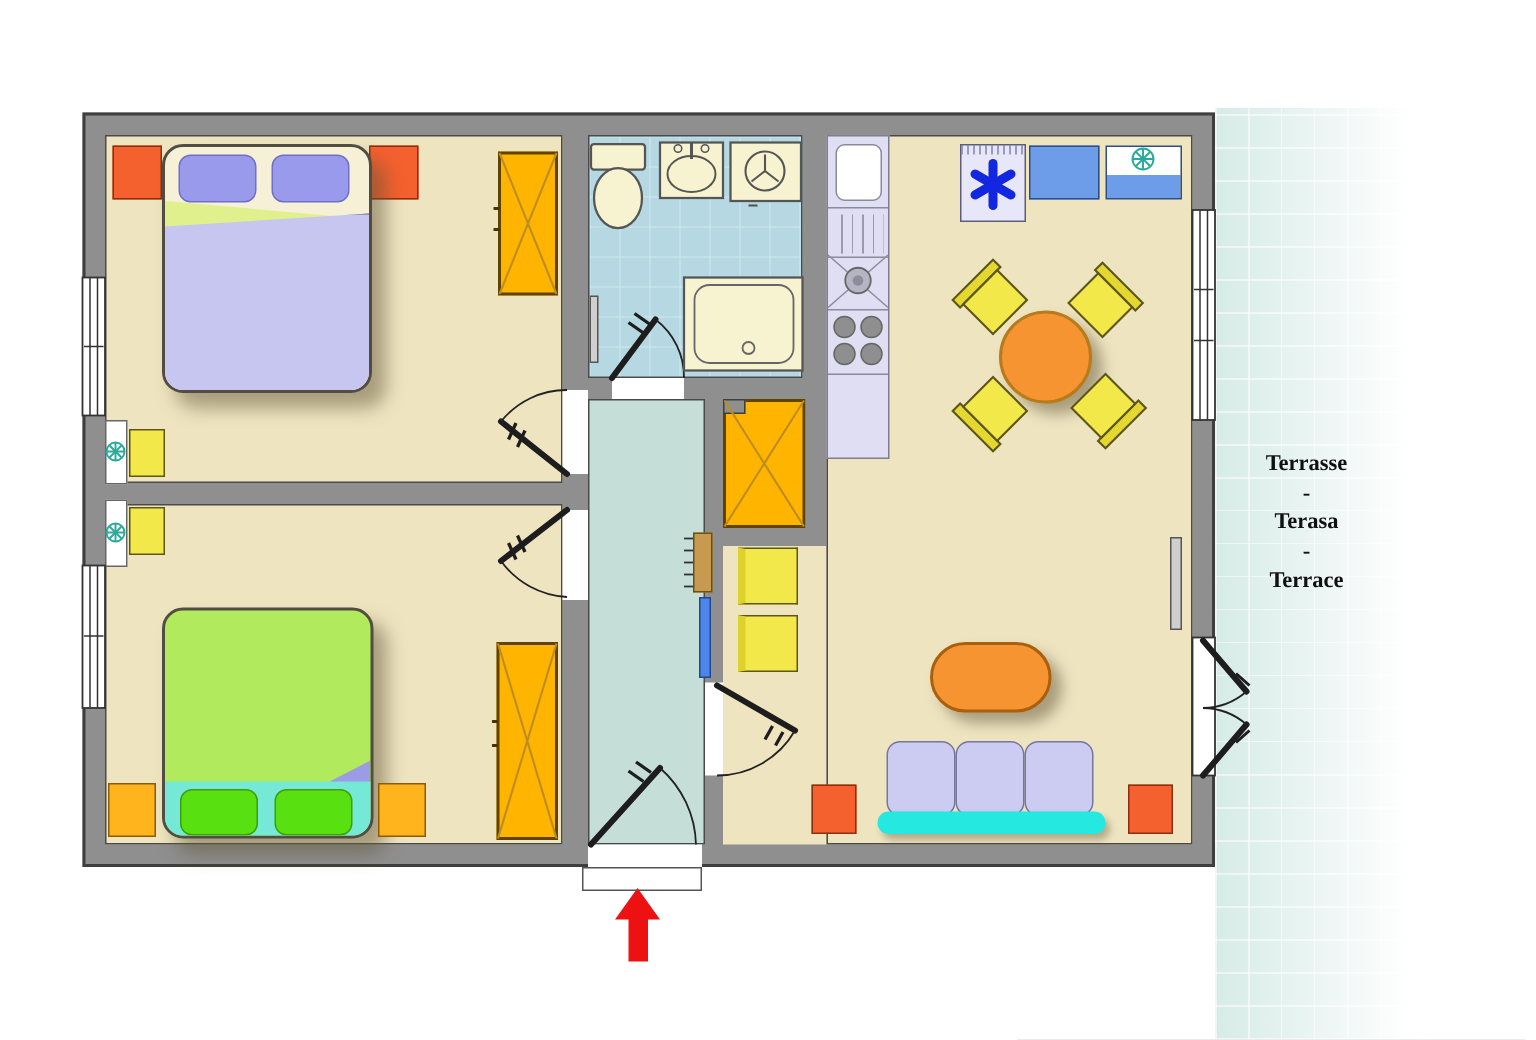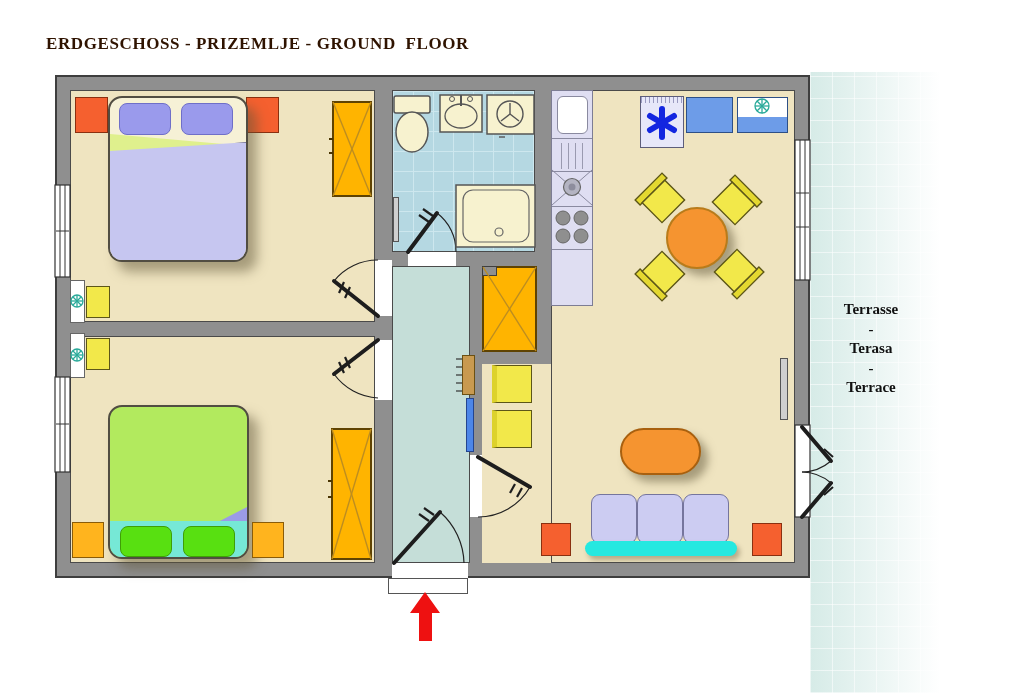--- a/index.html
+++ b/index.html
@@ -64,21 +64,20 @@
   .sofa-cushion{background:var(--sofa);border:1.5px solid #75759d;border-radius:9px;}
   .sofa-base{background:var(--sofa_base);border-radius:8px;box-shadow:3px 4px 5px rgba(95,85,55,.4);}
   .threshold{background:#fff;border:1.5px solid #555;}
   svg.overlay{position:absolute;left:0;top:0;z-index:50;pointer-events:none;}
 </style>
 </head>
 <body>
 
 <div class="canvas">
 
-  <div class="title">ERDGESCHOSS - PRIZEMLJE - GROUND  FLOOR</div>
 
   <div class="terrace"></div>
   <div class="terrace-label">Terrasse
 -
 Terasa
 -
 Terrace</div>
 
   <div class="abs wall" style="left:55px;top:75px;width:755px;height:503px;"></div>
 

